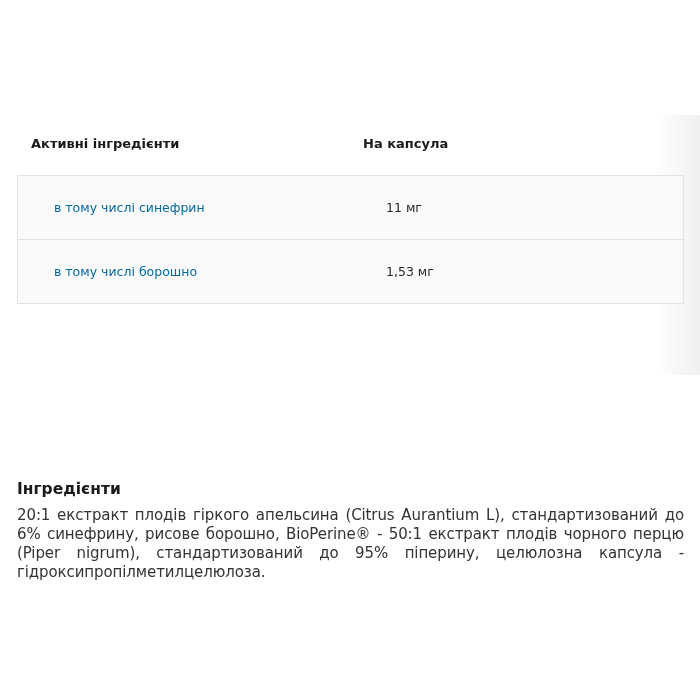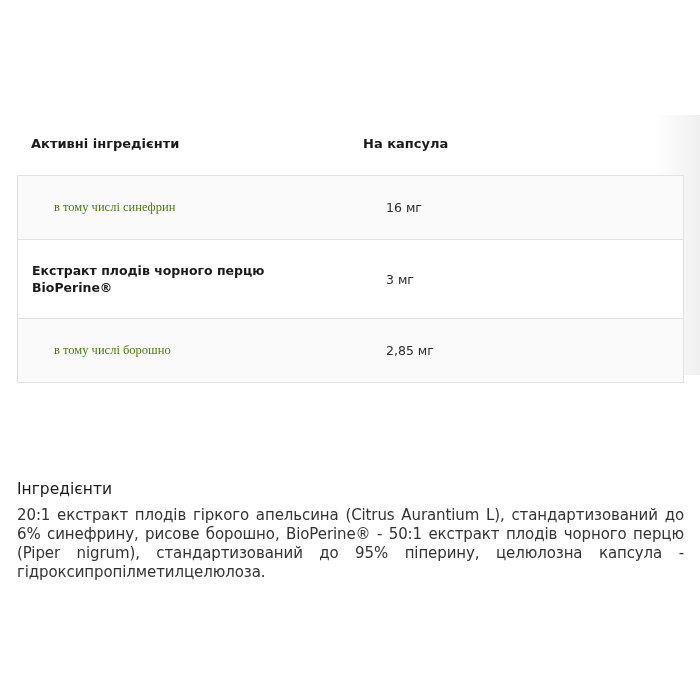--- a/index.html
+++ b/index.html
@@ -26,28 +26,28 @@
       font-size: 12.5px;
     }
     table.nut td {
       border-top: 1px solid #e2e2e2;
       padding: 0; vertical-align: middle;
     }
     table.nut tr.main td { background: #ffffff; }
     table.nut tr.sub td { background: #fafafa; }
     td.name { width: 332px; padding-left: 14px !important; }
     td.name.bold { font-weight: bold; color: #1a1a1a; }
-    td.name.indent { padding-left: 36px !important; color: #4d7c0f; font-family: Liberation Serif, serif; }
+    td.name.indent { padding-left: 36px !important; color: #0369a1; }
     td.val { color: #2a2a2a; padding-left: 0; }
     tr.h64 td { height: 63px; }
     tr.h78 td { height: 78px; }
     .lh { line-height: 17px; display: block; }
     .section-title {
       position: absolute; left: 17px; top: 480px;
-      font-size: 15.5px; font-weight: normal; color: #1a1a1a;
+      font-size: 15.5px; font-weight: bold; color: #1a1a1a;
     }
     .section-text {
       position: absolute; left: 17px; top: 506px; width: 667px;
       font-size: 15px; line-height: 19px; color: #333333;
       text-align: justify; letter-spacing: -0.1px;
     }
   </style>
 </head>
 <body>
 
@@ -55,30 +55,23 @@
 
 <div class="header-row">
   <span class="c1">Активні інгредієнти</span>
   <span class="c2">На капсула</span>
 </div>
 
 <table class="nut">
   <tbody>
   <tr class="sub h64">
     <td class="name indent">в тому числі синефрин</td>
-    <td class="val">16 мг</td>
-  </tr>
-  <tr class="main h78">
-    <td class="name bold">
-      <span class="lh">Екстракт плодів чорного перцю</span>
-      <span class="lh">BioPerine®</span>
-    </td>
-    <td class="val">3 мг</td>
+    <td class="val">11 мг</td>
   </tr>
   <tr class="sub h64">
     <td class="name indent">в тому числі борошно</td>
-    <td class="val">2,85 мг</td>
+    <td class="val">1,53 мг</td>
   </tr>
 </tbody>
   </table>
 
 <div class="section-title">Інгредієнти</div>
 <div class="section-text">20:1 екстракт плодів гіркого апельсина (Citrus Aurantium L), стандартизований до 6% синефрину, рисове борошно, BioPerine® - 50:1 екстракт плодів чорного перцю (Piper nigrum), стандартизований до 95% піперину, целюлозна капсула - гідроксипропілметилцелюлоза.</div>
 
 </body></html>

